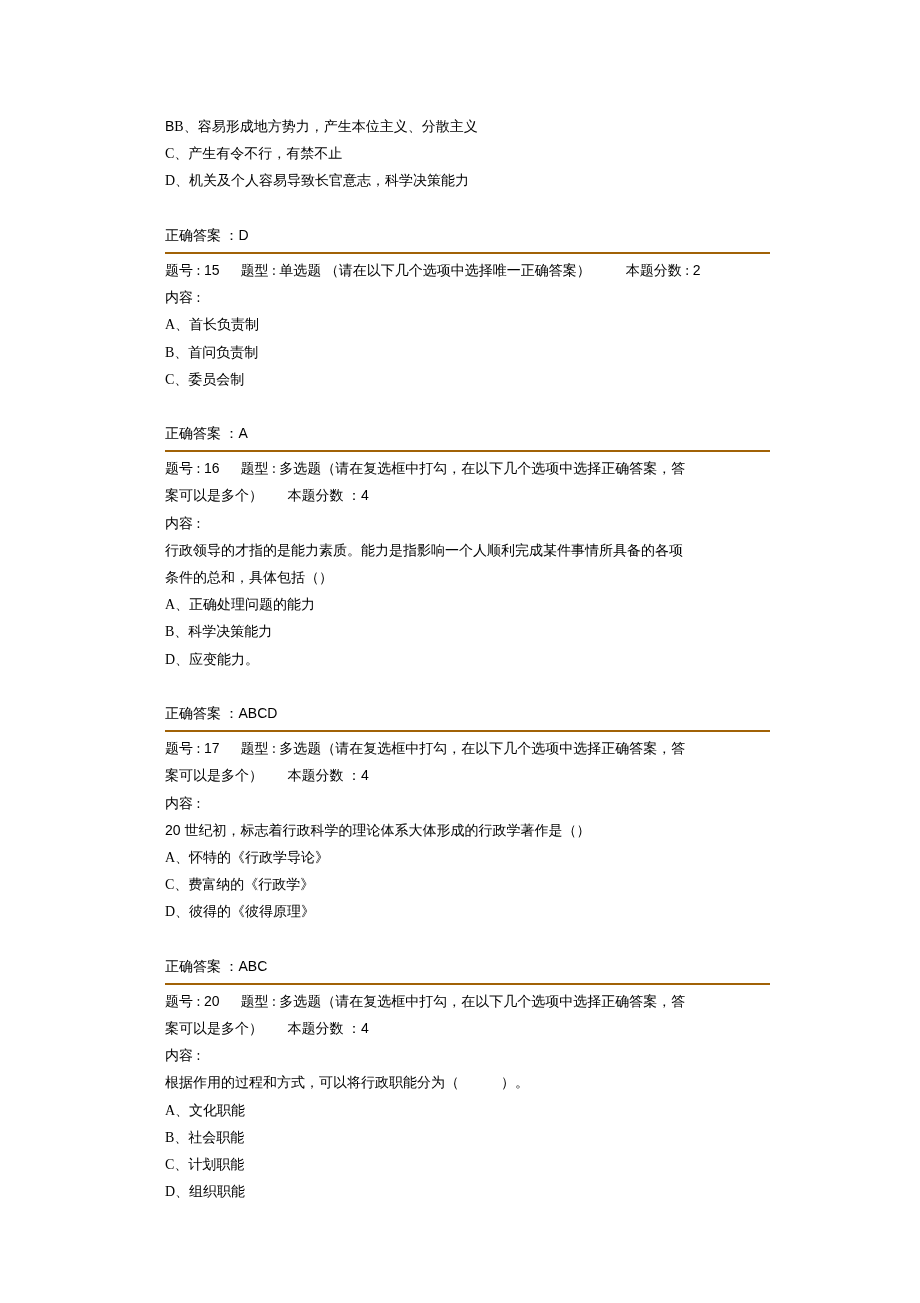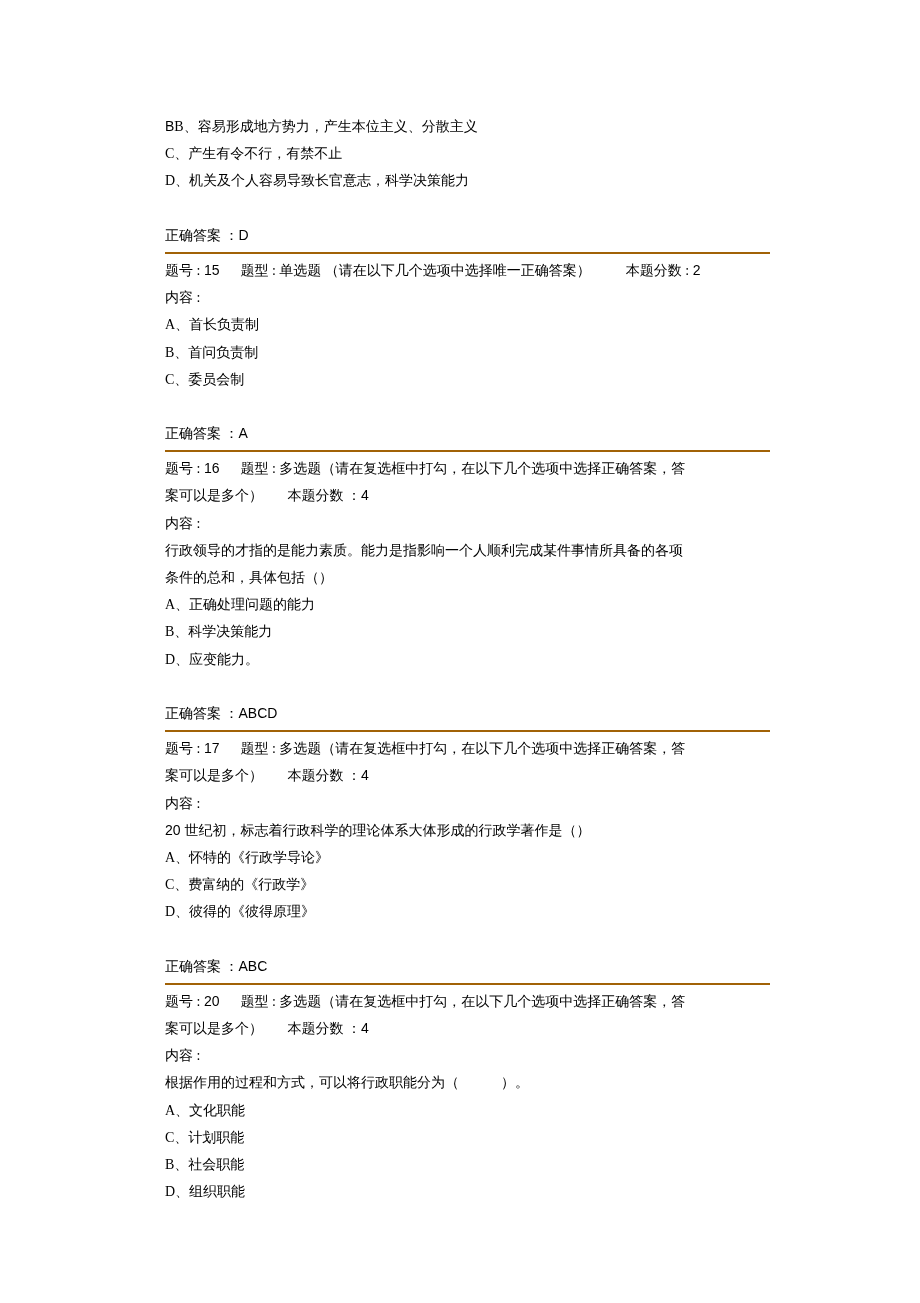--- a/index.html
+++ b/index.html
@@ -119,18 +119,18 @@
       <span>题型 : </span><span>多选题（请在复选框中打勾，在以下几个选项中选择正确答案，答</span>
     </div>
     <div class="line">
       <span>案可以是多个）</span>
       &nbsp;&nbsp;&nbsp;&nbsp;&nbsp;
       <span>本题分数 ：</span><span class="latin">4</span>
     </div>
     <div class="line">内容 :</div>
     <div class="line">根据作用的过程和方式，可以将行政职能分为（　　　）。</div>
     <div class="line">A、文化职能</div>
+    <div class="line">B、社会职能</div>
     <div class="line">C、计划职能</div>
-    <div class="line">B、社会职能</div>
     <div class="line">D、组织职能</div>
   </div>
 
 </div>
 
 </body></html>

